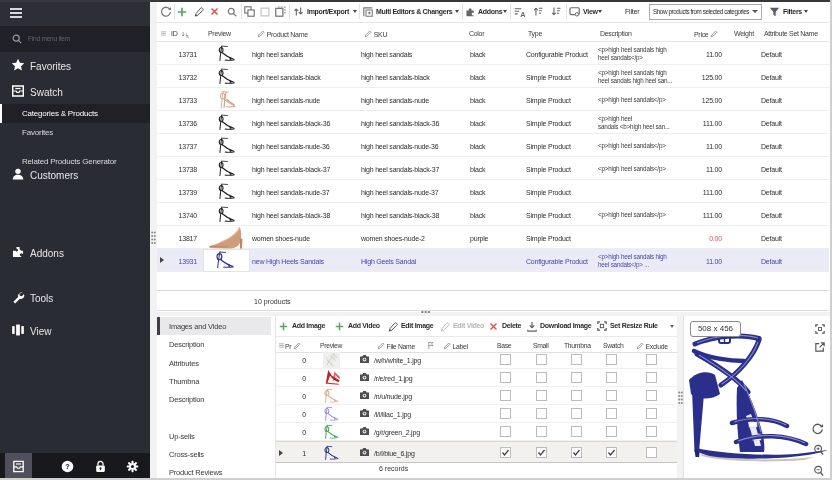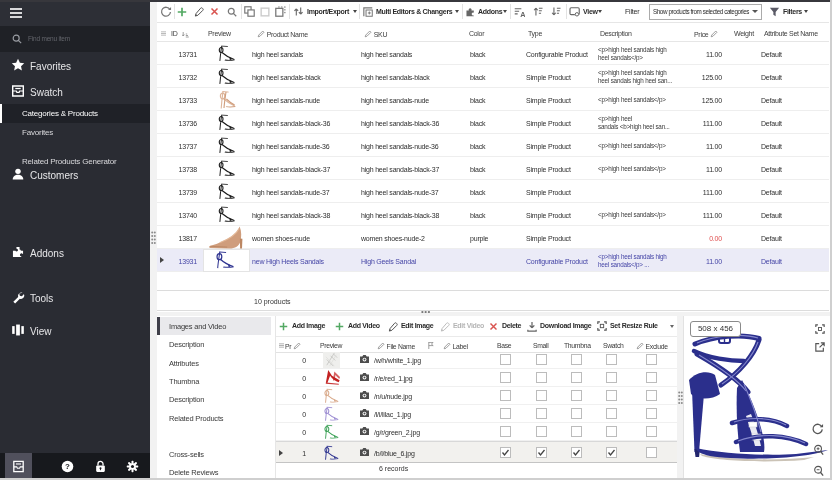--- a/index.html
+++ b/index.html
@@ -529,28 +529,28 @@
       </div>
   <div class="tab" style="top:37.6px">
         <span>Attributes</span>
       </div>
   <div class="tab" style="top:55.9px">
         <span>Thumbna</span>
       </div>
   <div class="tab" style="top:74.2px">
         <span>Description</span>
       </div>
-  <div class="tab" style="top:92.5px">
-        <span>Related Products</span>
+  <div class="tab" style="top:110.8px">
+        <span>Up-sells</span>
       </div>
   <div class="tab" style="top:129.1px">
         <span>Cross-sells</span>
       </div>
   <div class="tab" style="top:147.4px">
-        <span>Delete Reviews</span>
+        <span>Product Reviews</span>
       </div>
 </div>
 
 <div id="imgpanel">
 <div id="imgtb">
   <svg class="abs" style="left:3px;top:6px" width="9" height="9" viewBox="0 0 12 12">
           <path d="M6 1v10M1 6h10" stroke="#53a963" stroke-width="2"></path>
         </svg>
   <span class="tbtxt" style="left:16px">Add Image</span>
   <svg class="abs" style="left:59px;top:6px" width="9" height="9" viewBox="0 0 12 12">

